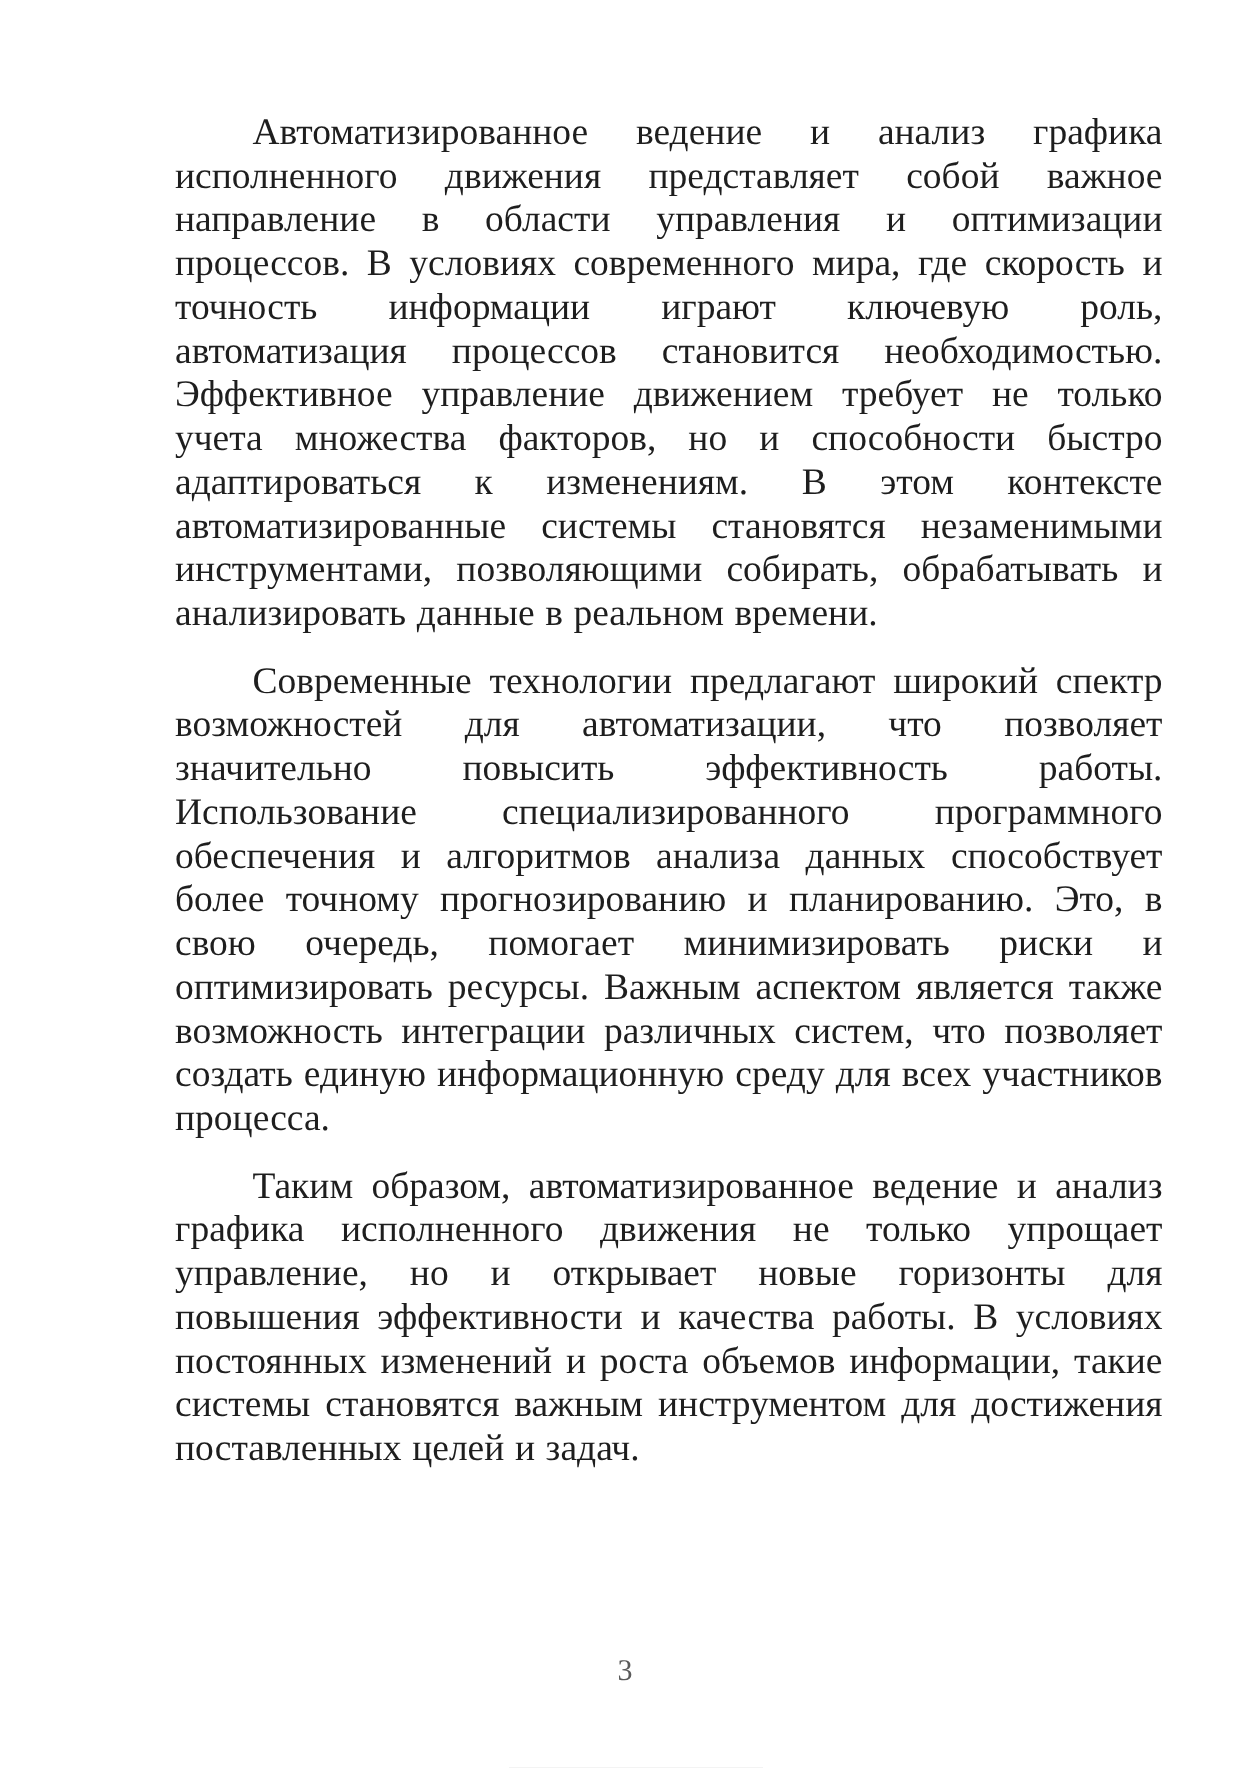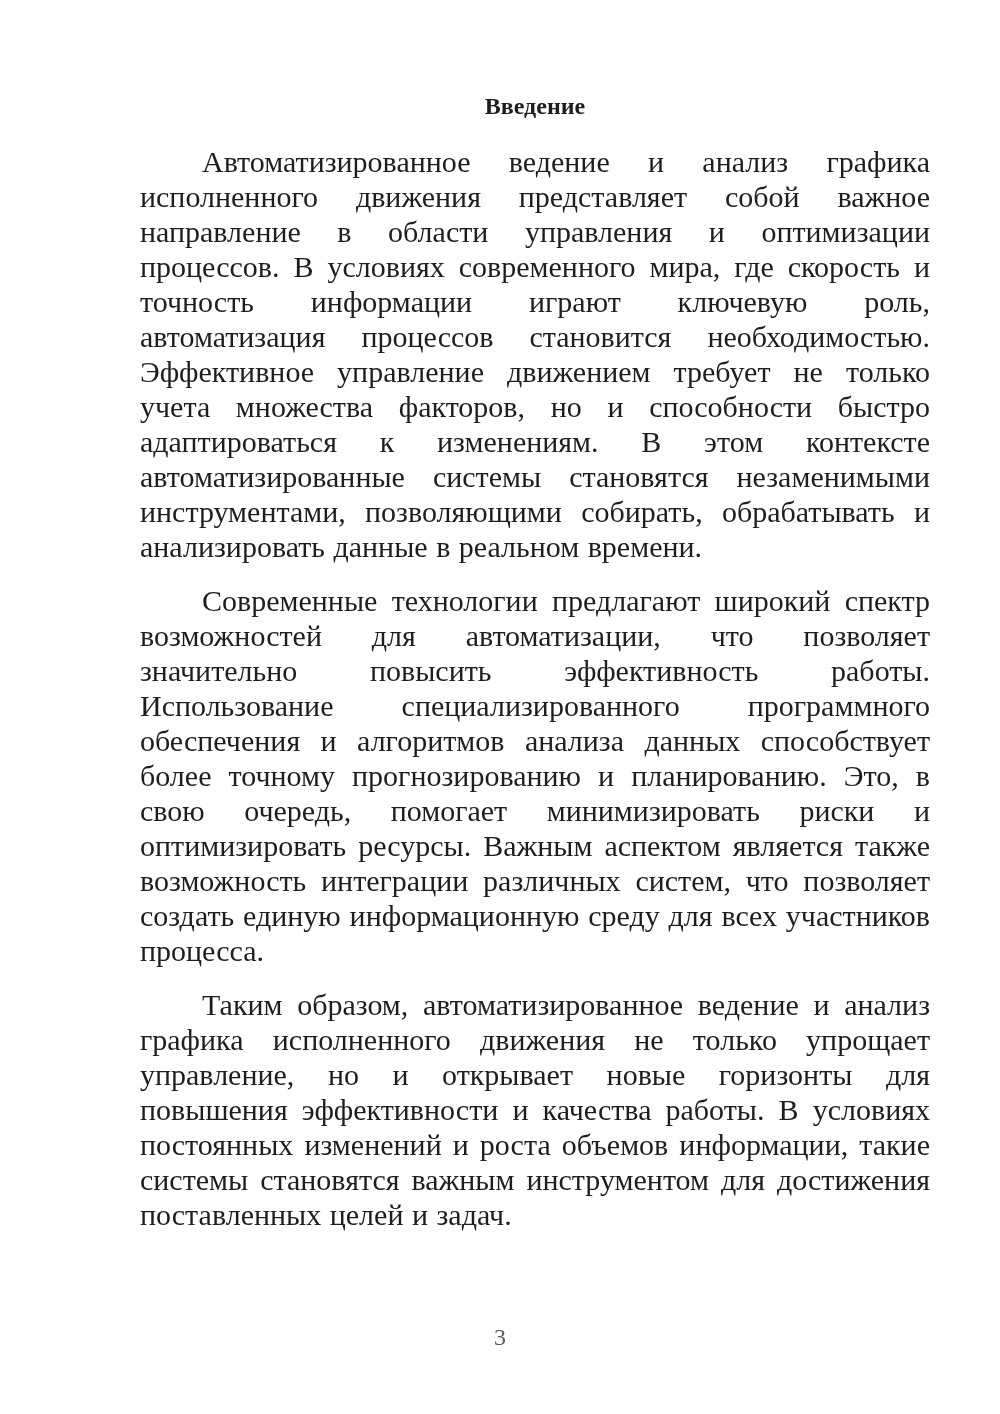--- a/index.html
+++ b/index.html
@@ -48,19 +48,18 @@
     font-size: 24px;
     color: #5a5a5a;
     line-height: 30px;
   }
 </style>
 </head>
 <body>
 
 <div class="page">
   <div class="content">
-    <h1 class="doc-title">Введение</h1>
     <p class="doc-paragraph">Автоматизированное ведение и анализ графика исполненного движения представляет собой важное направление в области управления и оптимизации процессов. В условиях современного мира, где скорость и точность информации играют ключевую роль, автоматизация процессов становится необходимостью. Эффективное управление движением требует не только учета множества факторов, но и способности быстро адаптироваться к изменениям. В этом контексте автоматизированные системы становятся незаменимыми инструментами, позволяющими собирать, обрабатывать и анализировать данные в реальном времени.</p>
     <p class="doc-paragraph">Современные технологии предлагают широкий спектр возможностей для автоматизации, что позволяет значительно повысить эффективность работы. Использование специализированного программного обеспечения и алгоритмов анализа данных способствует более точному прогнозированию и планированию. Это, в свою очередь, помогает минимизировать риски и оптимизировать ресурсы. Важным аспектом является также возможность интеграции различных систем, что позволяет создать единую информационную среду для всех участников процесса.</p>
     <p class="doc-paragraph">Таким образом, автоматизированное ведение и анализ графика исполненного движения не только упрощает управление, но и открывает новые горизонты для повышения эффективности и качества работы. В условиях постоянных изменений и роста объемов информации, такие системы становятся важным инструментом для достижения поставленных целей и задач.</p>
   </div>
   <div class="page-number">3</div>
 </div>
 
 </body></html>

